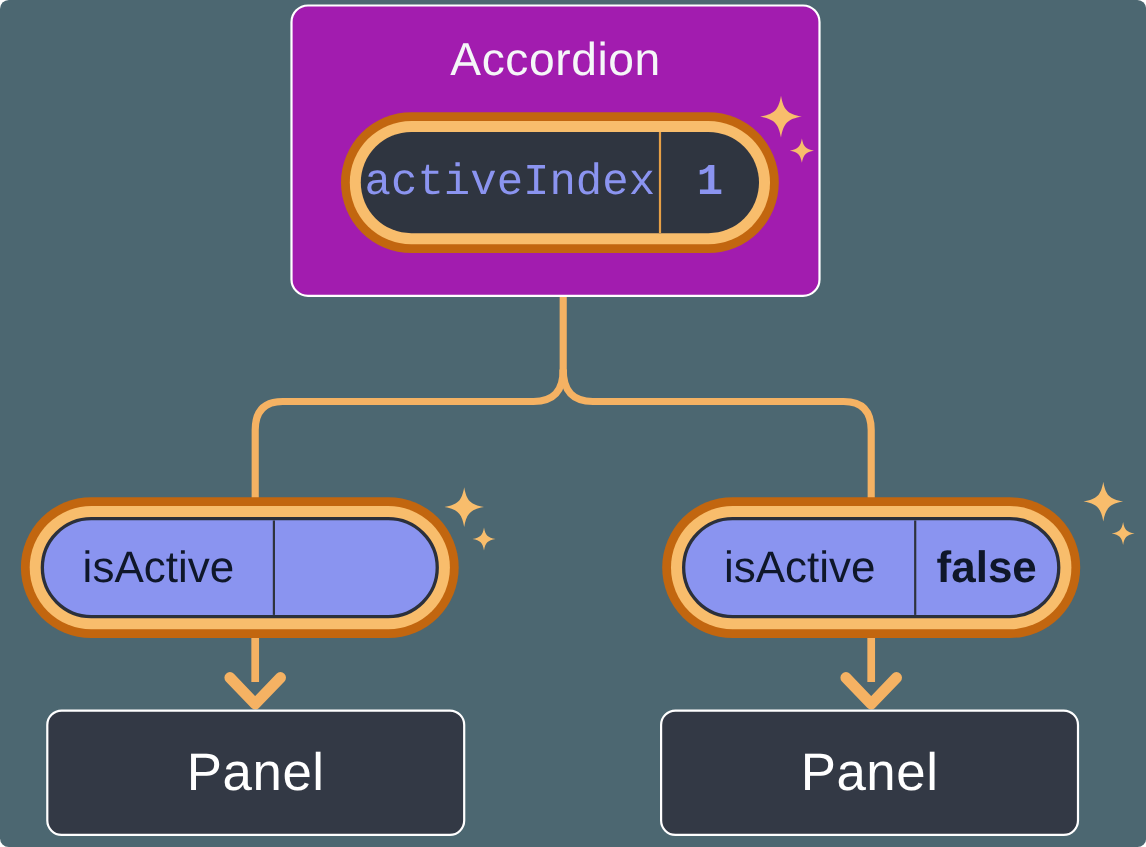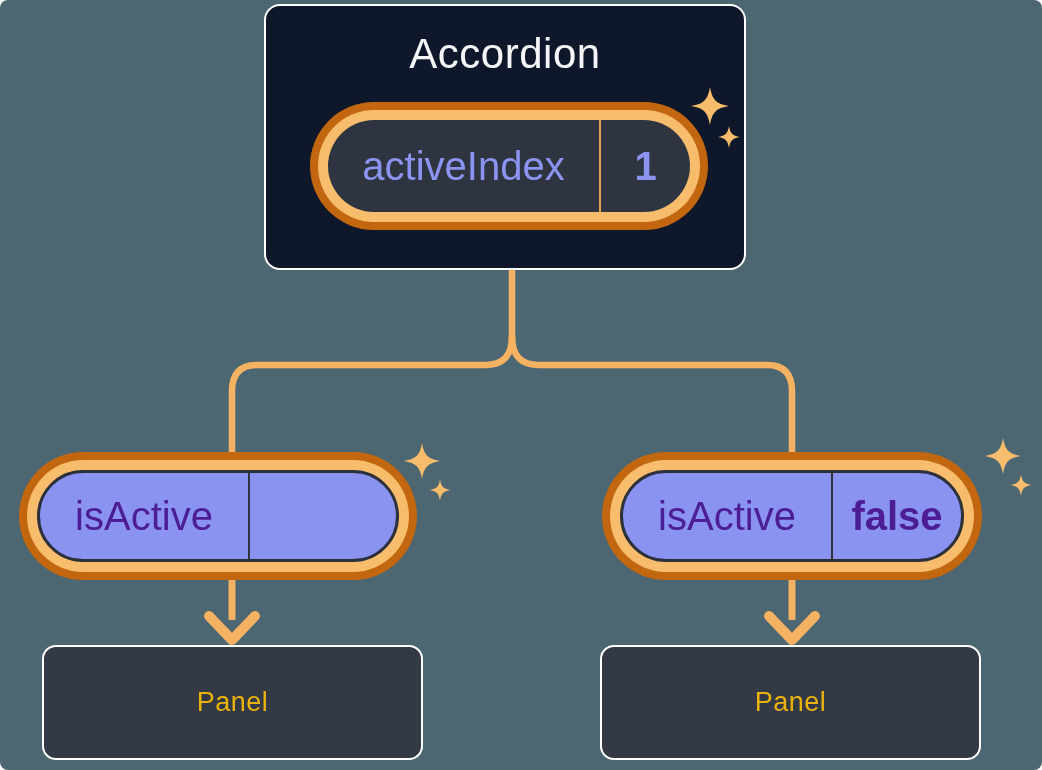--- a/index.html
+++ b/index.html
@@ -10,21 +10,21 @@
     width:1042px; height:770px;
     background:#4c6771;
     border-radius:8px;
     overflow:hidden;
   }
 
   .layer { position:absolute; left:0; top:0; width:1042px; height:770px; pointer-events:none; }
 
   .card {
     position:absolute;
-    background:#0f172a;
+    background:#a21caf;
     border:2.5px solid #ffffff;
     border-radius:16px;
     box-sizing:border-box;
   }
   #accordion-card { left:264px; top:4px; width:482px; height:266px; }
   .card-title {
     position:absolute; top:24px; left:0; right:0;
     text-align:center;
     color:#f5f6f8;
     font-size:42px;
@@ -56,44 +56,44 @@
   }
   .pill-body.dark   { background:#2f3540; }
   .pill-body.purple { background:#8a94f0; border:3px solid #2b303b; }
 
   .cell { display:flex; align-items:center; justify-content:center; }
   .cell.grow { flex:1; }
 
   .pill-label { font-size:40px; font-weight:400; }
   .pill-value { font-size:40px; font-weight:700; }
   .dark .pill-label, .dark .pill-value { color:#8b94f0; }
-  .purple .pill-label, .purple .pill-value { color:#4c1d95; }
+  .purple .pill-label, .purple .pill-value { color:#0f172a; }
 
   .divider-v { width:2px; align-self:stretch; }
   .dark   .divider-v { background:#e6a046; }
   .purple .divider-v { background:#2e333d; }
 
-  #state-pill { left:44px; top:96px; width:398px; height:128px; position:absolute; border-radius:999px; background:#c2660f; padding:8px; box-sizing:border-box; }
+  #state-pill { left:44px; top:96px; width:398px; height:128px; position:absolute; border-radius:999px; background:#c2660f; padding:8px; box-sizing:border-box;font-family:Liberation Mono, monospace; }
   #state-pill .pill-value-cell { width:89px; }
 
   #prop-pill-left  { left:19px;  top:452px; width:398px; height:128px; }
   #prop-pill-right { left:602px; top:452px; width:380px; height:128px; }
   .prop-label-cell { width:208px; }
   .prop-value-cell { flex:1; }
 
   .panel {
     position:absolute;
     top:645px; height:115px; width:381px;
     background:#333945;
     border:2.5px solid #ffffff;
     border-radius:14px;
     box-sizing:border-box;
     display:flex; align-items:center; justify-content:center;
-    color:#eab308;
-    font-size:27px;
+    color:#ffffff;
+    font-size:48px;
     font-weight:400;
     letter-spacing:0.5px;
   }
   #panel-left  { left:42px; }
   #panel-right { left:600px; }
 </style>
 </head>
 <body>
 
 <div class="canvas">

